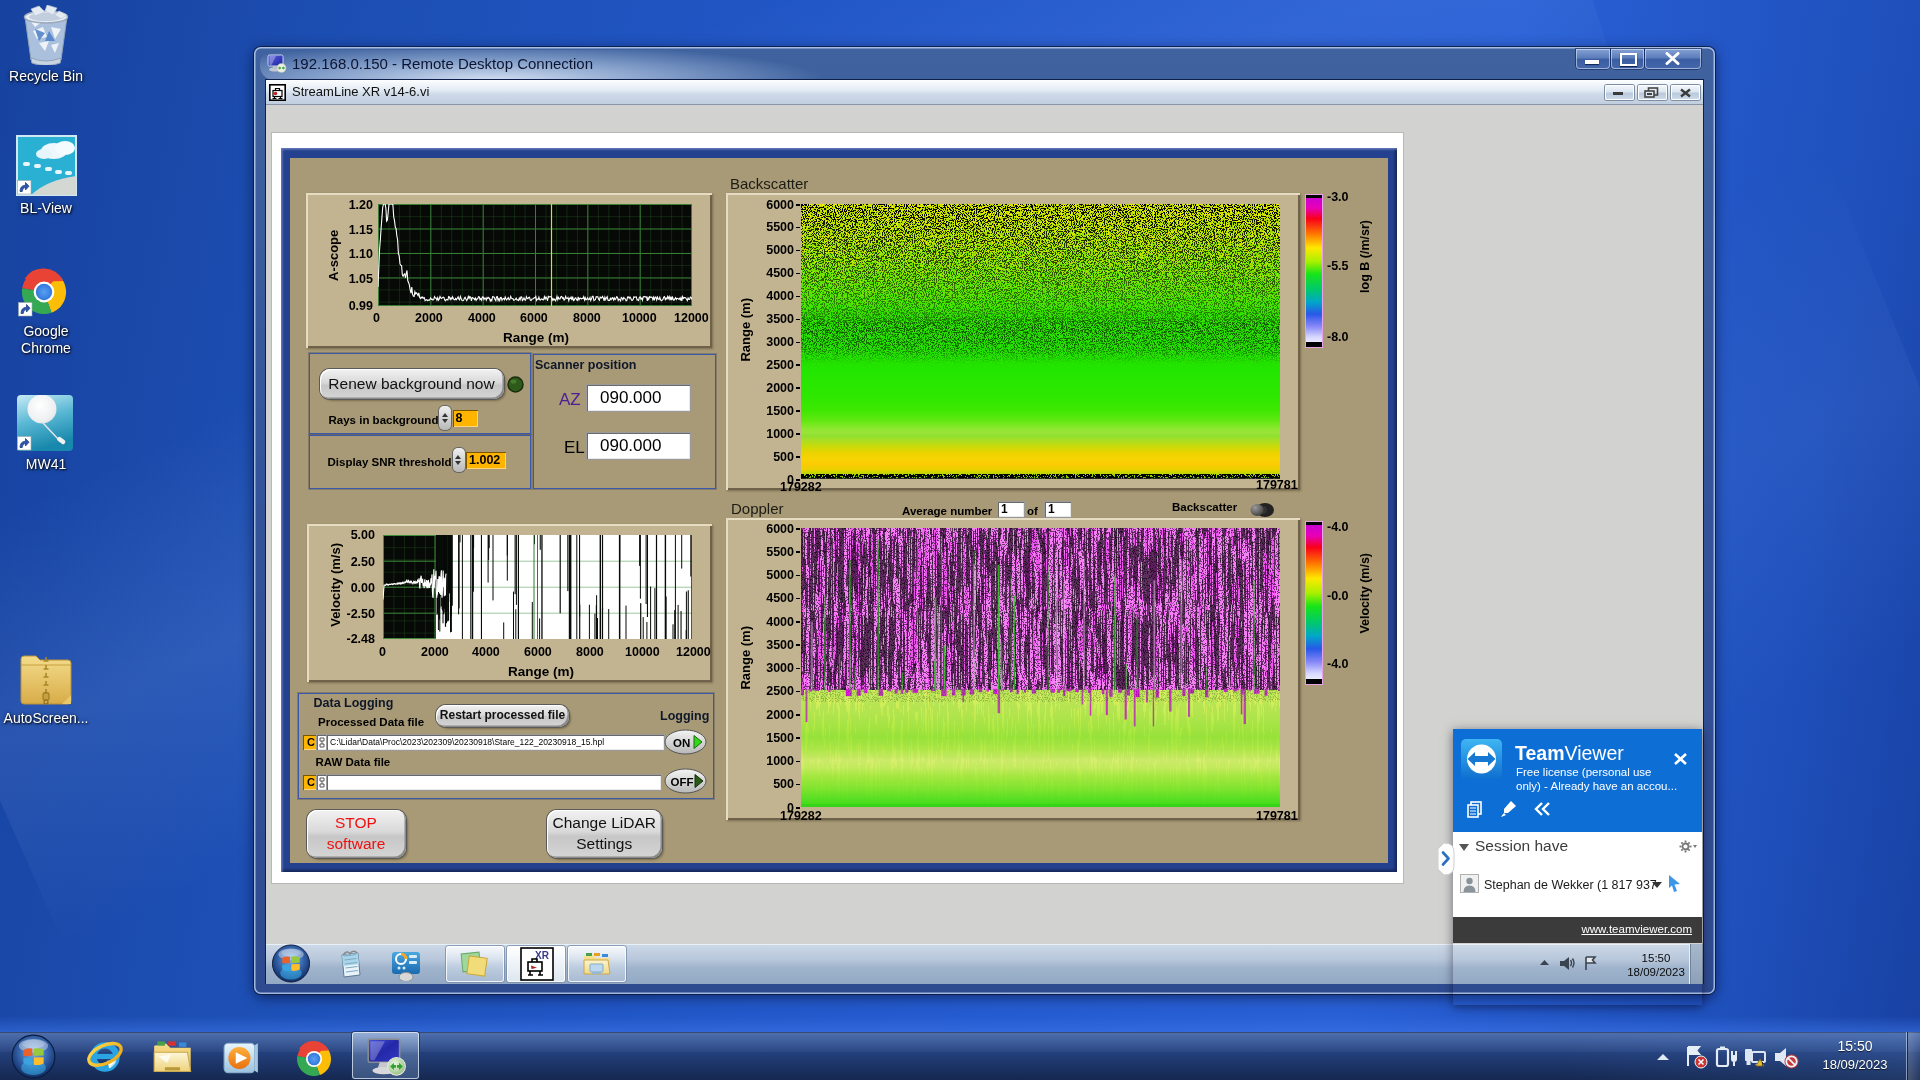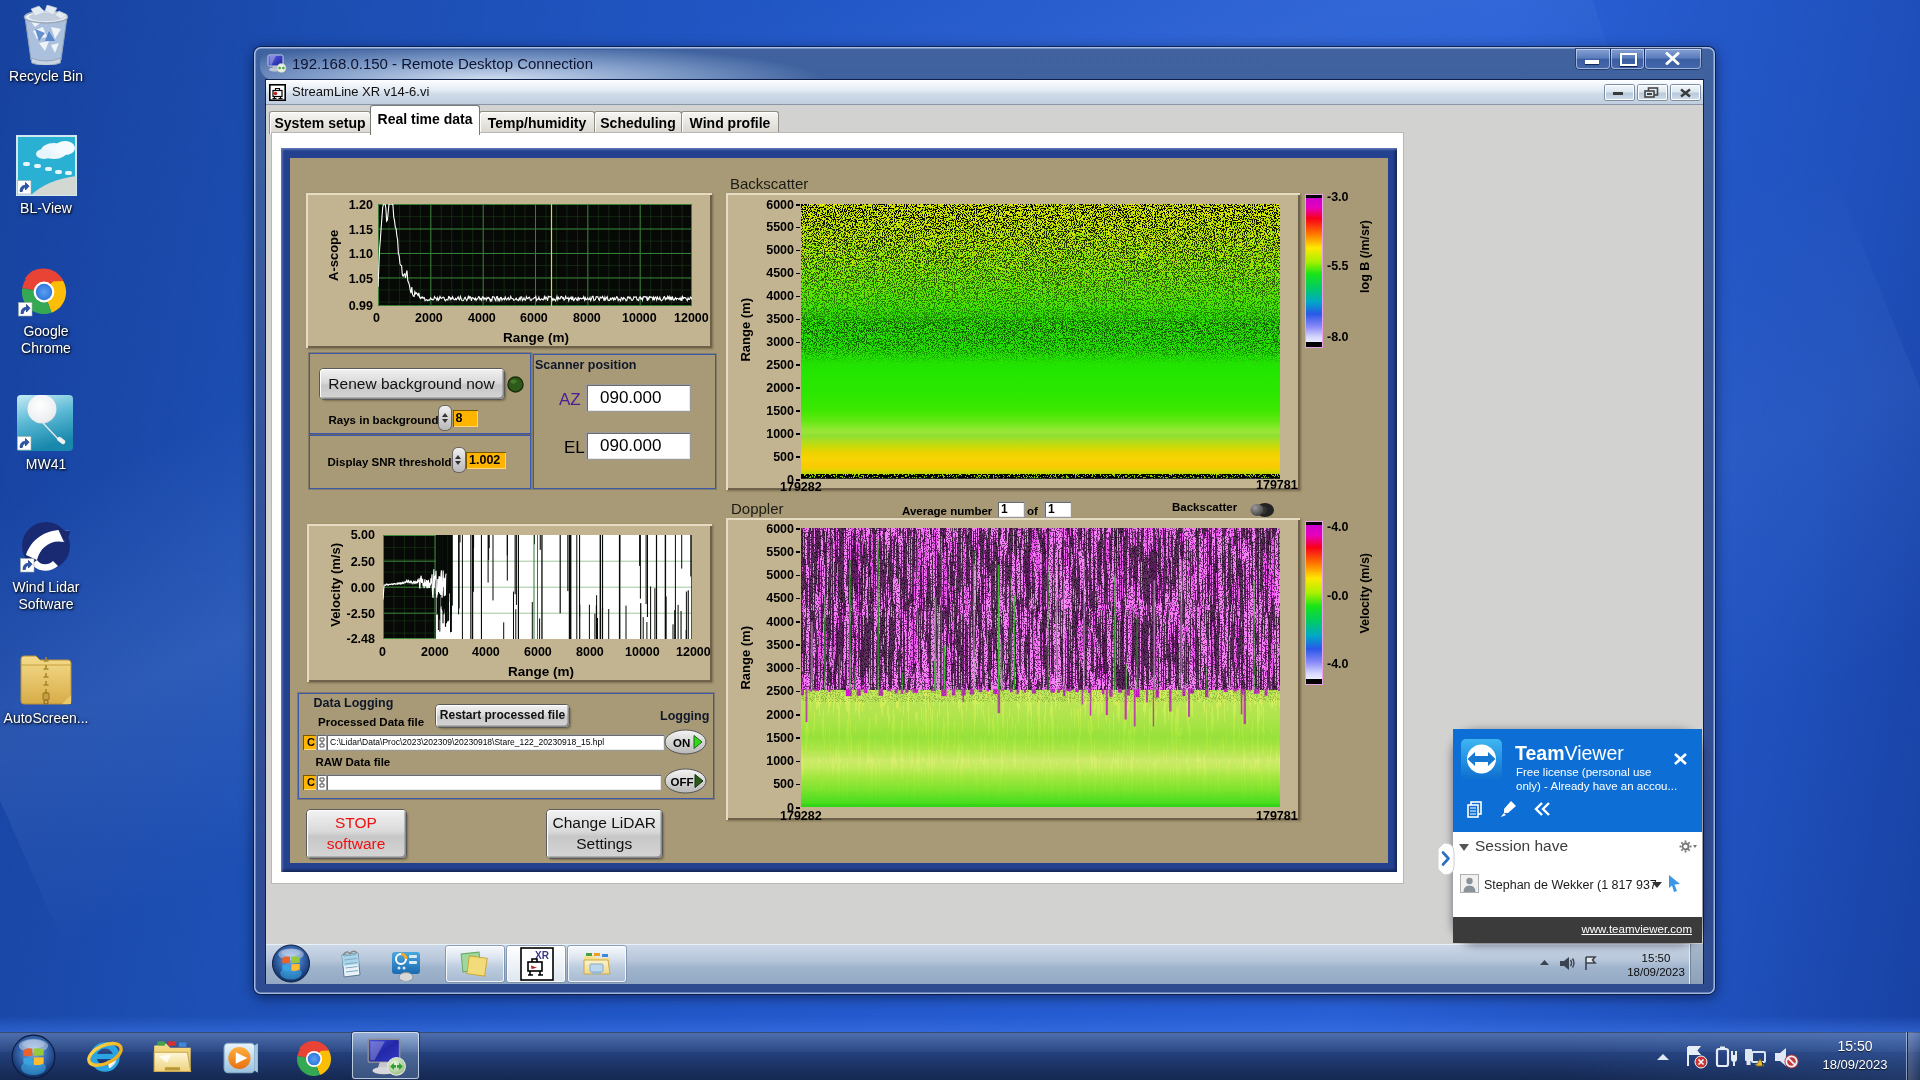--- a/index.html
+++ b/index.html
@@ -38,38 +38,38 @@
 #navyframe{position:absolute;left:15px;top:68px;width:1116px;height:724px;background:#24418f;
  box-shadow:inset 1.5px 1.5px 2px rgba(160,180,230,.55), inset -2px -2px 3px rgba(8,16,50,.6);}
 #tan{position:absolute;left:9px;top:10px;width:1098px;height:705px;background:#a89a76;}
 .lvpanel{position:absolute;background:#c3b491;
  box-shadow:inset 2px 2px 0 #e6dcc2, inset -2px -2px 0 #6e634a, 1px 1px 2px rgba(40,30,10,.35);}
 .lvlabel{position:absolute;font-weight:bold;font-size:11.5px;color:#000;white-space:nowrap;}
 .bluelabel{position:absolute;font-weight:bold;font-size:12.5px;color:#0f172a;white-space:nowrap;}
 .biglabel{position:absolute;font-size:15px;color:#1c1c14;white-space:nowrap;}
 .bluebox{position:absolute;border:1.5px solid #3c58a8;box-shadow:0 0 0 1px rgba(20,30,80,.25);}
 .lvbtn{position:absolute;background:linear-gradient(180deg,#f2f2f2 0%,#d9d9d9 45%,#c7c7c7 55%,#d5d5d5 100%);
- border-radius:4px;box-shadow:inset 1px 1px 0 #fff, inset -1.5px -1.5px 0 #8a8a8a, 0 0 0 1px #5a5a5a, 2px 2px 2px rgba(60,50,25,.4);
+ border-radius:10px;box-shadow:inset 1px 1px 0 #fff, inset -1.5px -1.5px 0 #8a8a8a, 0 0 0 1px #5a5a5a, 2px 2px 2px rgba(60,50,25,.4);
  text-align:center;color:#111;}
 .amber{position:absolute;background:#ffb400;color:#000;font-weight:bold;font-size:12.5px;
  box-shadow:inset 1px 1px 0 #7a5600, inset -1px -1px 0 #ffd67a;padding-left:3px;}
 .whitefield{position:absolute;background:#fff;box-shadow:inset 1px 1px 0 #6a6a6a, inset -1px -1px 0 #e8e8e8, 0 0 0 1px #9a9a9a;}
 .spin{position:absolute;width:12px;height:24px;background:linear-gradient(180deg,#f0f0f0,#b8b8b8);border-radius:5px;box-shadow:0 0 0 1px #666;}
 .spin:before{content:"";position:absolute;left:2.5px;top:4px;border:3.5px solid transparent;border-bottom:4.5px solid #333;}
 .spin:after{content:"";position:absolute;left:2.5px;bottom:4px;border:3.5px solid transparent;border-top:4.5px solid #333;}
 .rottext{position:absolute;font-weight:bold;font-size:13px;color:#000;writing-mode:vertical-rl;transform:rotate(180deg);text-align:center;white-space:nowrap;}
 .axlab{position:absolute;font-weight:bold;font-size:12.5px;color:#000;white-space:nowrap;}
 
 #rtaskbar{position:absolute;left:0;top:864px;width:1437px;height:39.5px;
  background:linear-gradient(180deg,#cdd9e8 0%,#b7c6da 40%,#9fb3cc 60%,#93a9c4 100%);box-shadow:inset 0 1px 0 #e8f0f8;}
 .rtbtn{position:absolute;top:1.5px;height:36px;border-radius:3px;
  background:linear-gradient(180deg,rgba(255,255,255,.85),rgba(225,235,245,.5) 50%,rgba(190,205,225,.45));
  box-shadow:0 0 0 1px rgba(120,140,170,.8), inset 0 0 0 1px rgba(255,255,255,.8);}
 
-#tv{position:absolute;left:1187px;top:649px;width:249px;height:214px;box-shadow:0 2px 10px rgba(0,0,30,.5);border-radius:24px;}
+#tv{position:absolute;left:1187px;top:649px;width:249px;height:276px;box-shadow:0 2px 10px rgba(0,0,30,.5);}
 #tvhead{position:absolute;left:0;top:0;width:249px;height:103px;background:#0d6fd6;}
 #tvbody{position:absolute;left:0;top:103px;width:249px;height:85px;background:#fff;}
 #tvfoot{position:absolute;left:0;top:188px;width:249px;height:26px;background:#3b3b3b;color:#fff;font-size:11.5px;}
 
 #taskbar{position:absolute;left:0;top:1032px;width:1920px;height:48px;
  background:linear-gradient(180deg,#2c4d94 0%,#24417e 40%,#1a3060 78%,#152850 100%);box-shadow:inset 0 1px 0 #0c1c42;}
 #taskbar:before{content:"";position:absolute;left:0;top:0;width:100%;height:20px;background:linear-gradient(180deg,rgba(170,200,240,.28),rgba(170,200,240,.05));}
 .clock{position:absolute;color:#fff;font-size:14px;text-shadow:0 1px 1px rgba(0,0,0,.7);}
 </style></head>
 <body>
@@ -161,35 +161,20 @@
 <path d="M26 28 L42 45" stroke="#e8eaec" stroke-width="1.3"></path>
 <rect x="40" y="43" width="9" height="4.5" rx="2" fill="#f0f2f4" transform="rotate(38 44 45)"></rect>
 <g transform="translate(0,41)">
             <rect x="0.5" y="0.5" width="13.5" height="13.5" fill="#fff" stroke="#9aa" stroke-width="0.6"></rect>
             <path d="M3 11.5 Q3 5.5 8.5 5.2 L8.5 2.5 L12 6.2 L8.5 10 L8.5 7.4 Q5.3 7.6 5.3 11.5 Z" fill="#2a55b0" stroke="#16347a" stroke-width="0.7"></path>
           </g>
 </g>
       </svg>
       <div style="margin-top:4px;">MW41</div>
     </div>
-<div class="dicon" style="left:0px;top:521px;">
-      <svg width="92" height="54">
-        <g transform="translate(20,0)">
-<circle cx="26" cy="25" r="24" fill="#1a2a72"></circle>
-<path d="M6 34 C12 16 30 6 50 10 L44 21 C30 18 20 27 17 39 Z" fill="#fff"></path>
-<path d="M17 39 C20 44 28 45 33 40 L38 45 C30 52 17 51 12 43 Z" fill="#fff"></path>
-<path d="M44 21 C48 16 50 14 50 10 L38 8 Z" fill="#1a2a72"></path>
-<g transform="translate(0,37)">
-            <rect x="0.5" y="0.5" width="13.5" height="13.5" fill="#fff" stroke="#9aa" stroke-width="0.6"></rect>
-            <path d="M3 11.5 Q3 5.5 8.5 5.2 L8.5 2.5 L12 6.2 L8.5 10 L8.5 7.4 Q5.3 7.6 5.3 11.5 Z" fill="#2a55b0" stroke="#16347a" stroke-width="0.7"></path>
-          </g>
-</g>
-      </svg>
-      <div style="margin-top:4px;">Wind Lidar<br>Software</div>
-    </div>
 <div class="dicon" style="left:0px;top:650px;">
       <svg width="92" height="57">
         <g transform="translate(20,1)">
 <defs>
             <linearGradient id="zfg" x1="0" y1="0" x2="0" y2="1">
               <stop offset="0" stop-color="#f4dc8c"></stop>
               <stop offset="1" stop-color="#d8ac48"></stop>
             </linearGradient>
           </defs>
 <path d="M1 8 Q1 5 4 5 L16 5 L20 9 L48 9 Q51 9 51 12 L51 50 Q51 53 48 53 L4 53 Q1 53 1 50 Z" fill="url(#zfg)" stroke="#b89038" stroke-width="1"></path>
@@ -257,27 +242,20 @@
               <rect x="3" y="6" width="5" height="2" fill="#444"></rect>
             </svg>
           </div>
    <div class="appbtn" style="left:1405px;">
             <svg class="abs" style="left:8px;top:3px;" width="13" height="10">
               <path d="M2 1.5 L11 8.5 M11 1.5 L2 8.5" stroke="#3a3a3a" stroke-width="2.3"></path>
             </svg>
           </div>
   </div>
 
-  <div id="tabrow">
-   <div class="tab" style="left:3px;width:100px;line-height:22px;">System setup</div>
-   <div class="tabactive" style="left:104px;width:108px;line-height:26px;">Real time data</div>
-   <div class="tab" style="left:213px;width:114px;line-height:22px;">Temp/humidity</div>
-   <div class="tab" style="left:328px;width:86px;line-height:22px;">Scheduling</div>
-   <div class="tab" style="left:415px;width:96px;line-height:22px;">Wind profile</div>
-  </div>
   <div id="page"></div>
   <div id="navyframe">
    <div id="tan">
 
     <div class="lvpanel" style="left:15.5px;top:34.5px;width:406px;height:155.5px;"></div>
     <svg class="abs" style="left:87.5px;top:45.5px;" width="314" height="102">
       <defs>
         <pattern id="grid1" width="10.47" height="12.2" patternUnits="userSpaceOnUse">
           <rect width="10.47" height="12.2" fill="#060906"></rect>
           <path d="M0 0 H10.47 M0 0 V12.2" stroke="#1e421c" stroke-width="1"></path>

